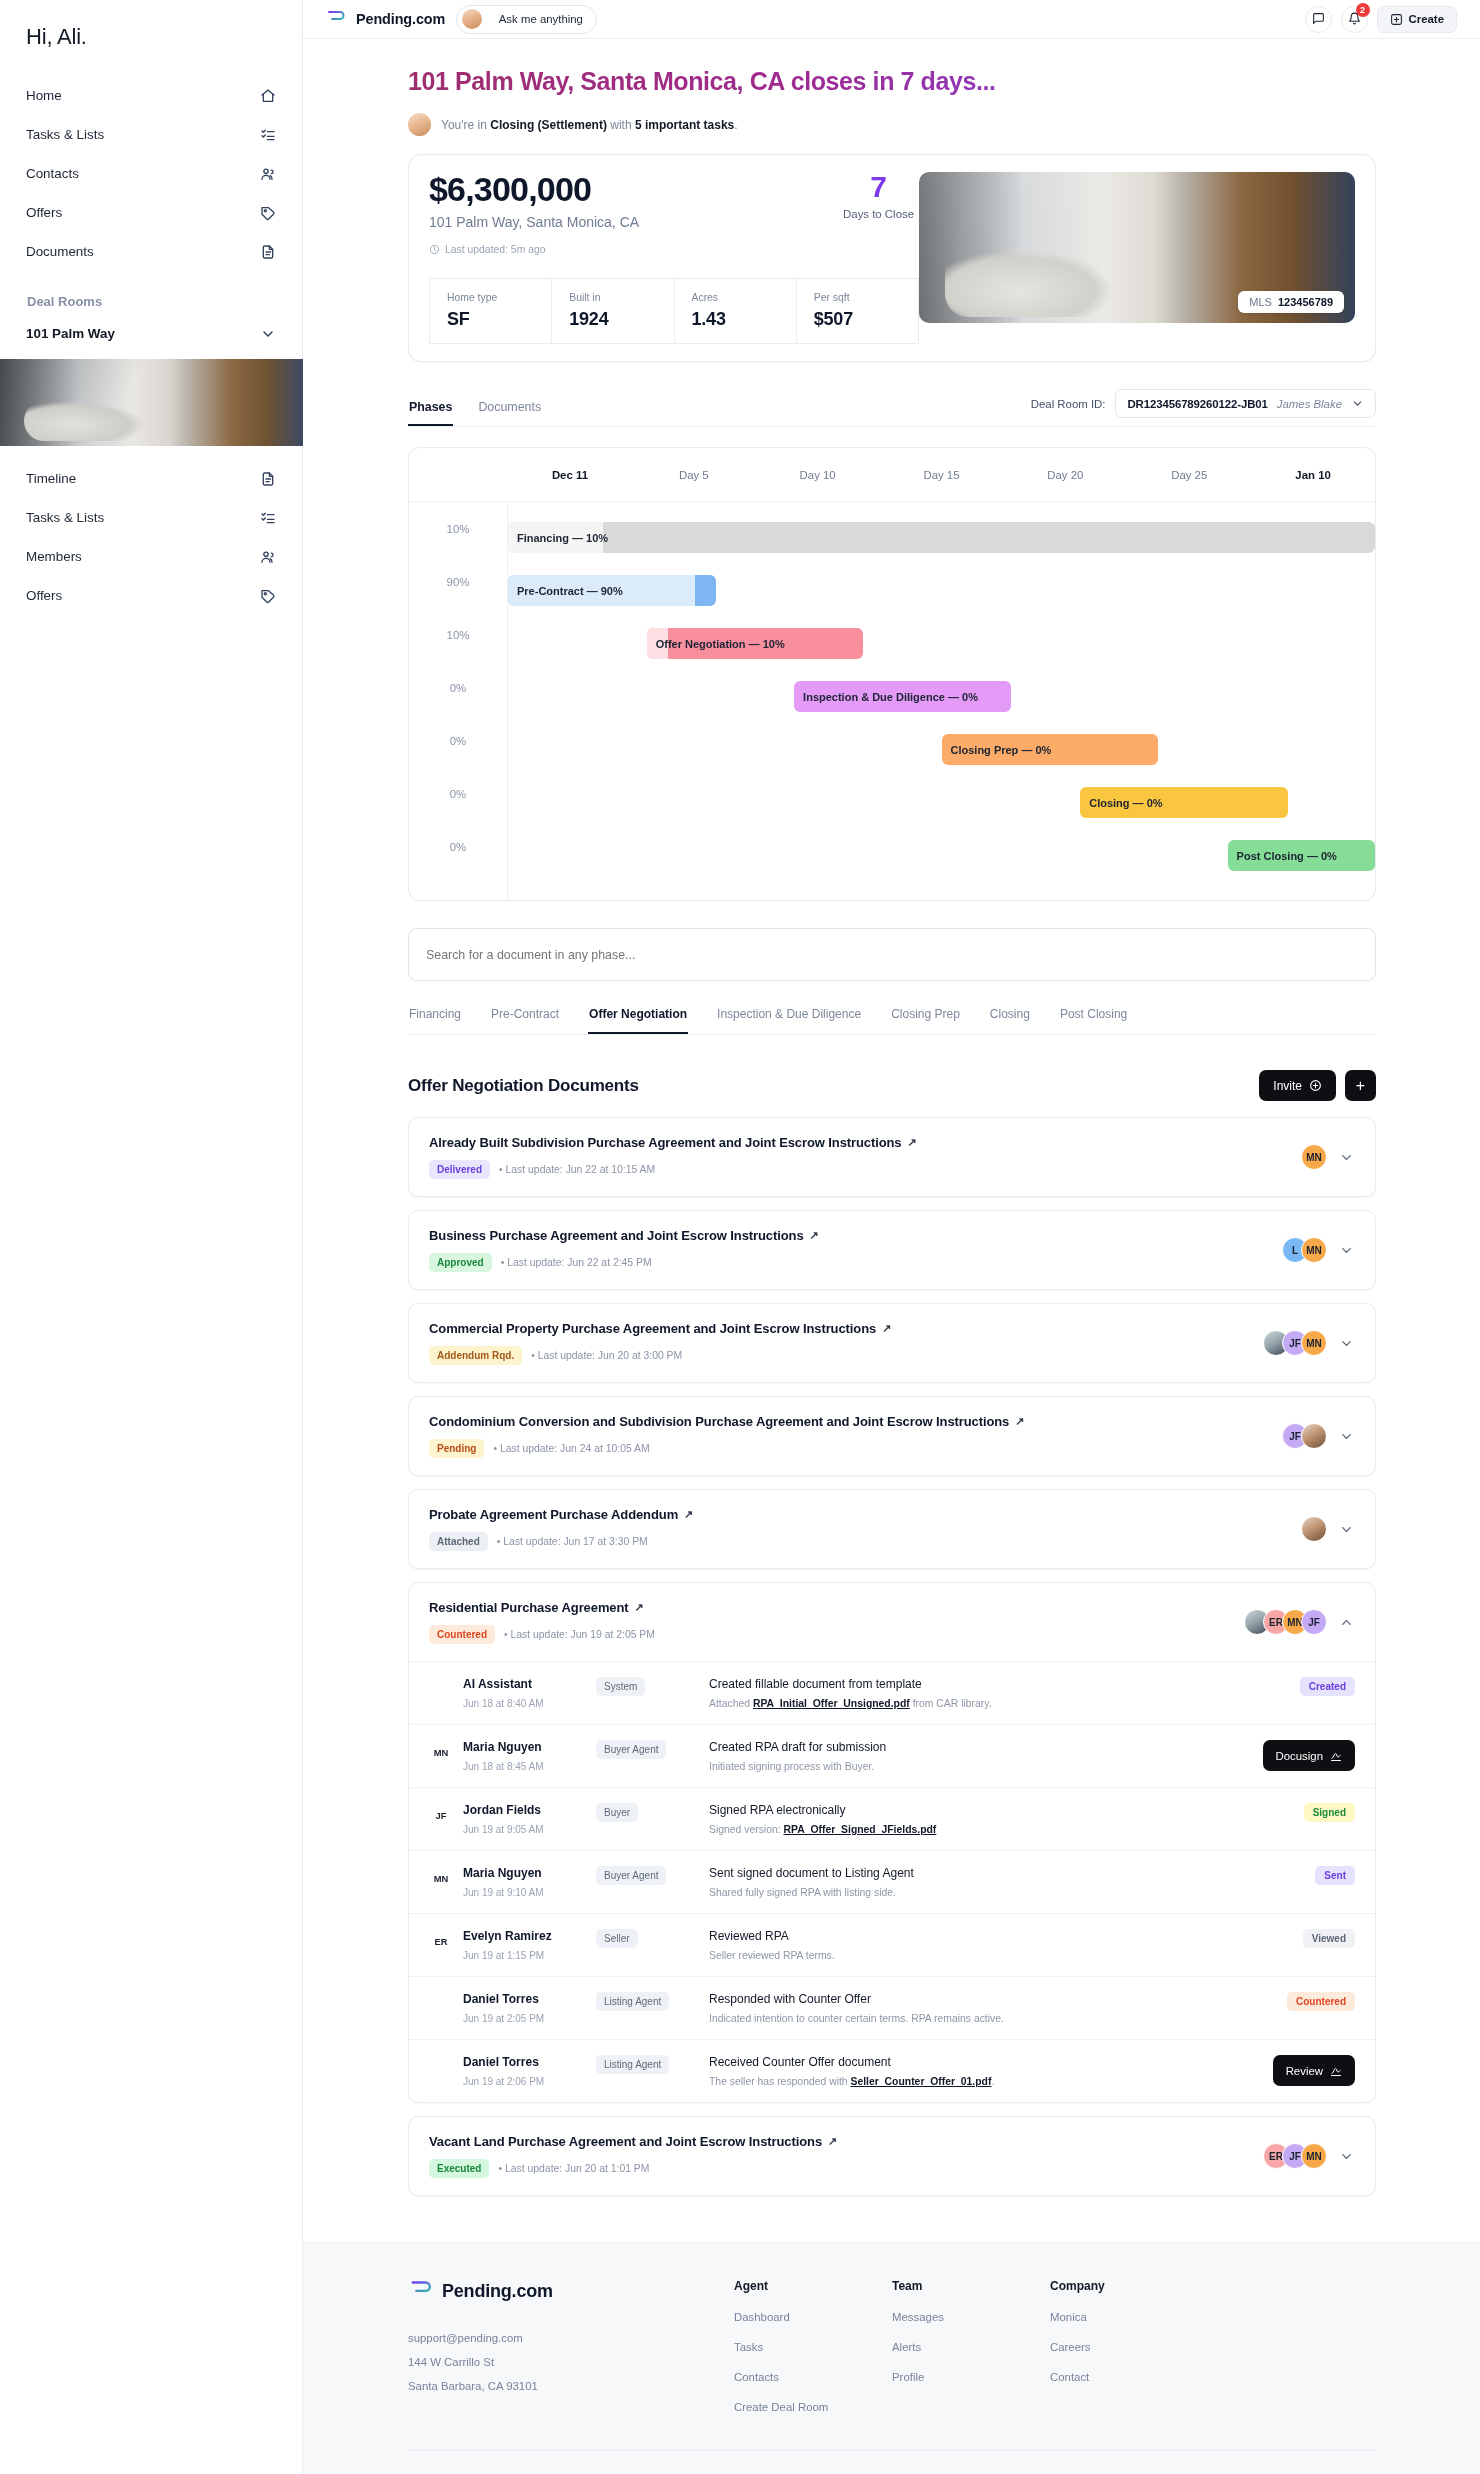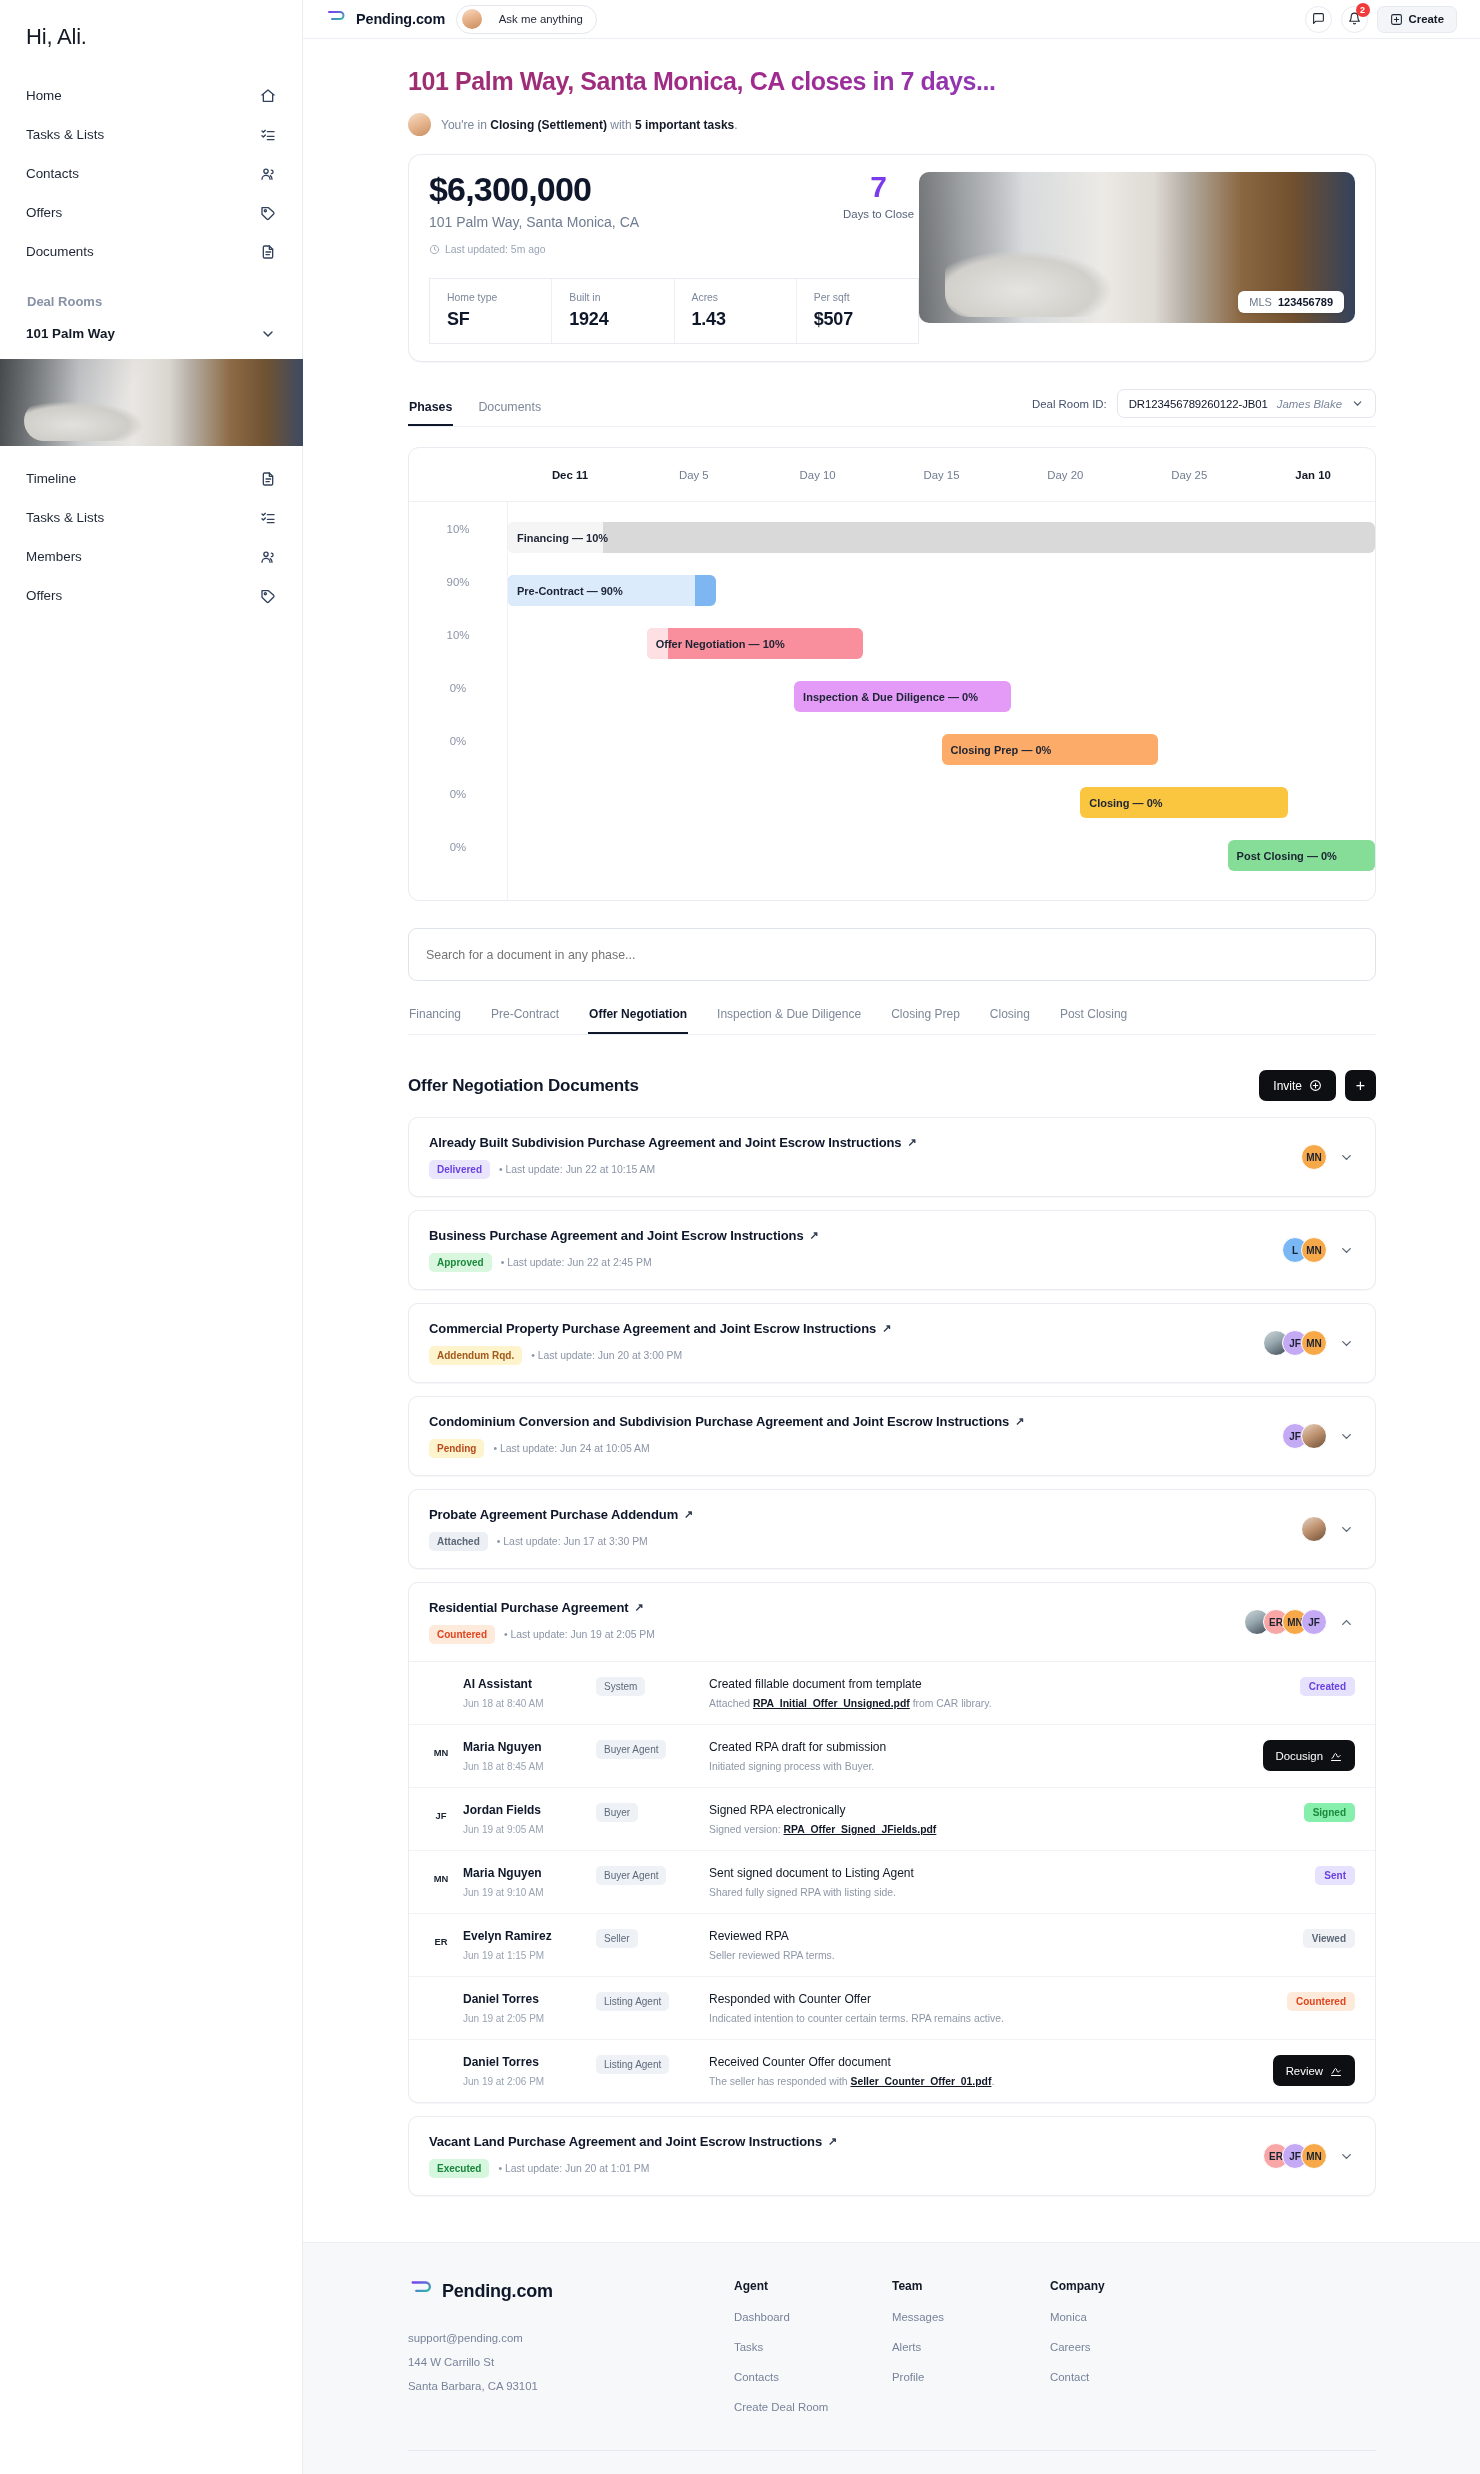--- a/index.html
+++ b/index.html
@@ -154,21 +154,21 @@
   .tab {
     font-size:12.4px; color:#7d8899; padding:0 1px 10px 1px; cursor:pointer; border-bottom:2px solid transparent;
   }
   .tab.active { color:#0f172a; font-weight:bold; border-bottom-color:#0f172a; }
   .dr-id { display:flex; align-items:center; gap:10px; padding-bottom:8px; }
   .dr-id-lab { font-size:11.4px; color:#44506a; }
   .dr-id-pill {
     display:flex; align-items:center; gap:9px; border:1px solid #e3e7ed; border-radius:7px;
     padding:7px 11px; cursor:pointer;
   }
-  .dr-id-val { font-size:11.4px; font-weight:normal; letter-spacing:-0.1px; }
+  .dr-id-val { font-size:11.4px; font-weight:bold; letter-spacing:-0.1px; }
   .dr-id-owner { font-size:11.4px; font-style:italic; color:#7a869a; }
 
   .gantt {
     margin-top:20px; border:1px solid #e8ebf0; border-radius:11px; overflow:hidden; background:#fff;
   }
   .gantt-head { display:flex; border-bottom:1px solid #eef0f4; height:54px; align-items:center; }
   .gantt-head .spacer { flex:0 0 99px; }
   .gantt-head .ticks { flex:1 1 auto; display:flex; }
   .tick { flex:1 1 0; text-align:center; font-size:11.4px; color:#6f7c91; }
   .tick.bold { color:#131a26; font-weight:bold; }
@@ -256,21 +256,21 @@
   .tl-time { font-size:10px; color:#99a3b2; margin-top:7px; }
   .tl-role { flex:0 0 99px; }
   .role-chip { display:inline-block; background:#eef1f5; color:#5e6a7b; font-size:10px; border-radius:5px; padding:4px 8px; }
   .tl-body { flex:1 1 auto; min-width:0; }
   .tl-act { font-size:12px; color:#111826; }
   .tl-det { font-size:10.4px; color:#8d97a6; margin-top:7px; }
   .tl-det a { color:#111826; font-weight:bold; text-decoration:underline; }
   .tl-end { flex:0 0 119px; display:flex; justify-content:flex-end; }
   .st { font-size:10px; border-radius:5px; padding:4px 9px; font-weight:600; }
   .st.created  { background:#e6e1fd; color:#6a40e0; }
-  .st.signed   { background:#86efac; color:#1c8a3c; }
+  .st.signed   { background:#fef9c3; color:#1c8a3c; }
   .st.sent     { background:#e6e1fd; color:#6a40e0; }
   .st.viewed   { background:#eff1f4; color:#5c6878; }
   .st.countered{ background:#fdeada; color:#e0451f; }
   .btn-sign {
     background:#0e0f12; color:#fff; border-radius:7px; height:31px; padding:0 13px;
     display:flex; align-items:center; gap:7px; font-size:11.4px; cursor:pointer;
   }
 
   
   .footer { margin-top:46px; background:#f7f8fa; border-top:1px solid #edeff3; padding:36px 105px 32px 105px; }

